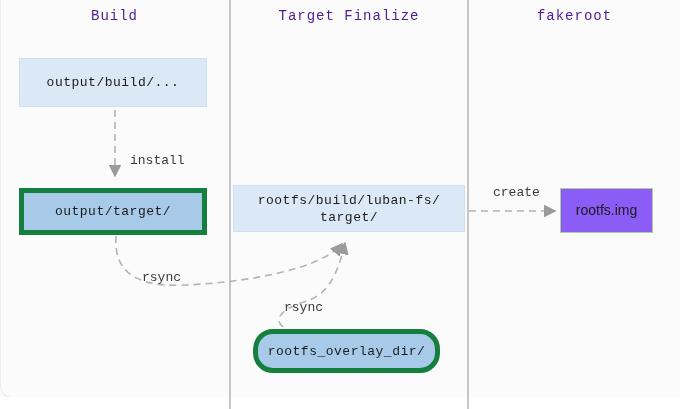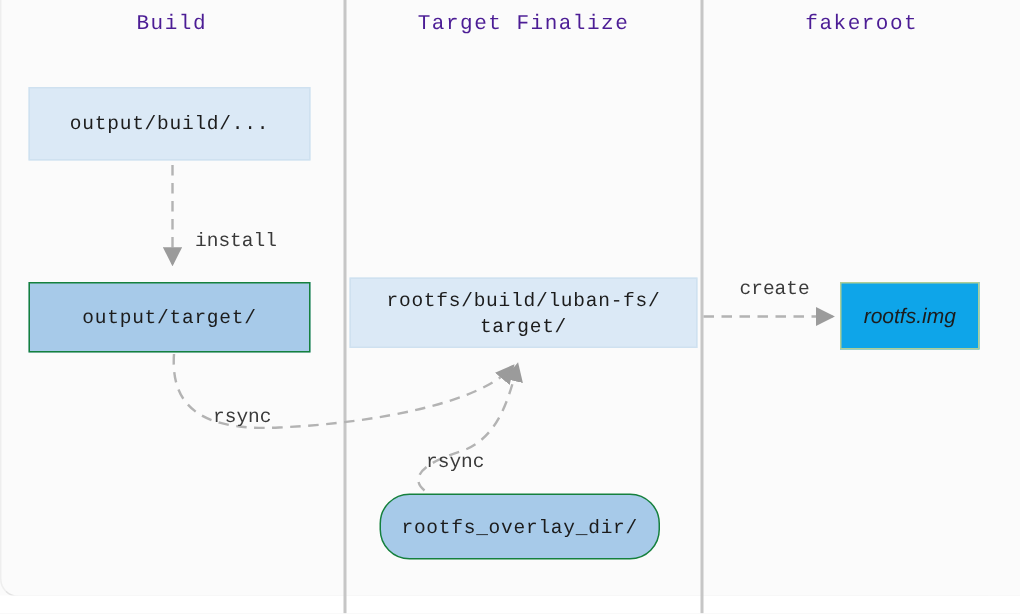--- a/index.html
+++ b/index.html
@@ -23,23 +23,23 @@
   }
   .col-header-1{left:0;width:229px;}
   .col-header-2{left:231px;width:236px;}
   .col-header-3{left:469px;width:211px;}
   .node{
     position:absolute;display:flex;align-items:center;justify-content:center;
     text-align:center;font-size:13px;color:#1c1c1c;white-space:pre-line;
     line-height:17px;letter-spacing:0.5px;box-sizing:border-box;
   }
   .node-lightblue{background:#dbe9f6;border:1px solid #cfe1f0;}
-  .node-blue{background:#a7cae9;border:1px solid #15803d;}
-  .node-green{background:#0ea5e9;border:1px solid #adce96;
-    font-family:"Liberation Sans","DejaVu Sans",sans-serif;font-size:14px;letter-spacing:0;font-style:italic;}
+  .node-blue{background:#a7cae9;border:5px solid #15803d;}
+  .node-green{background:#8b5cf6;border:1px solid #adce96;
+    font-family:"Liberation Sans","DejaVu Sans",sans-serif;font-size:14px;letter-spacing:0;}
   .node-output-build{left:19px;top:58px;width:188px;height:49px;}
   .node-output-target{left:19px;top:188px;width:188px;height:47px;}
   .node-luban-fs{left:233px;top:185px;width:232px;height:47px;}
   .node-overlay{left:253px;top:329px;width:187px;height:44px;border-radius:20px;}
   .node-rootfs-img{left:560px;top:188px;width:93px;height:45px;}
   .edge-label{
     position:absolute;font-family:Liberation Mono, monospace;
     font-size:13px;color:#3a3a3a;white-space:nowrap;margin-top:15px;
   }
   .lbl-install{left:130px;top:138px;}

